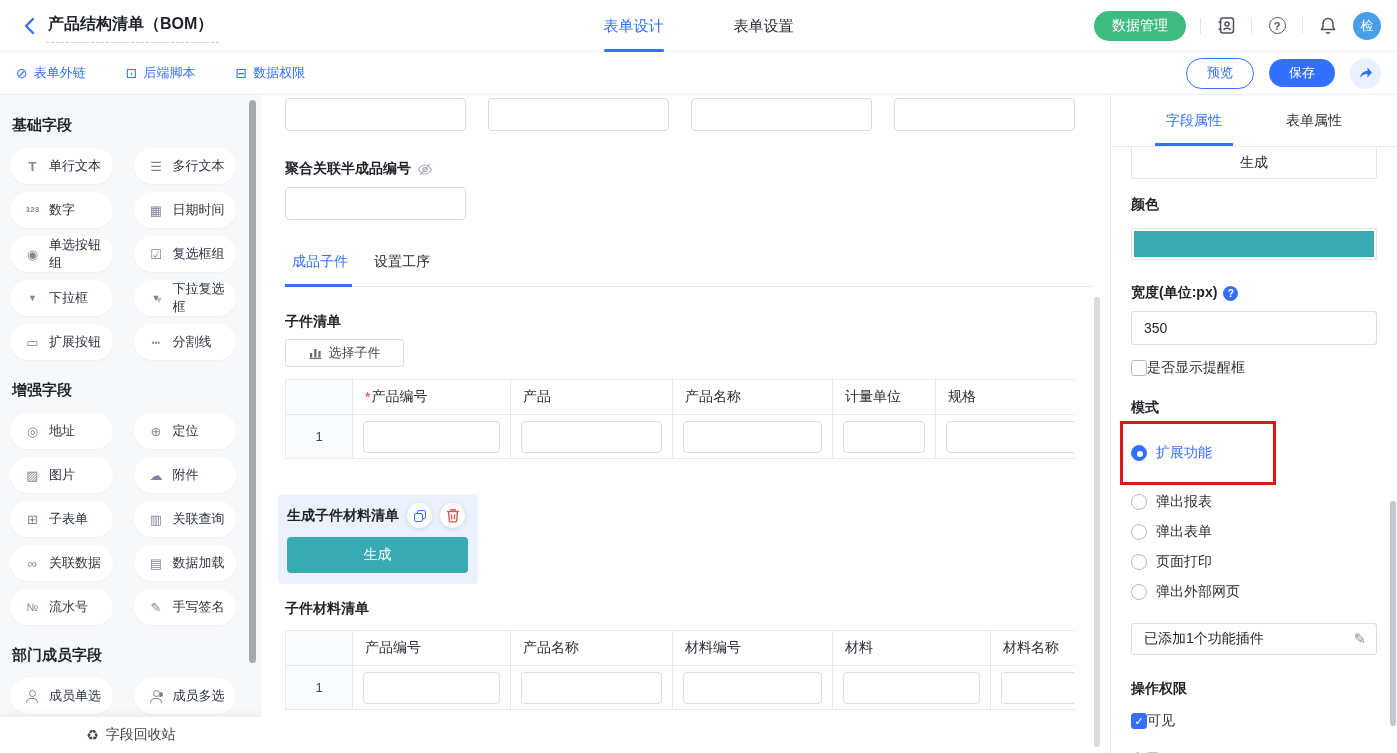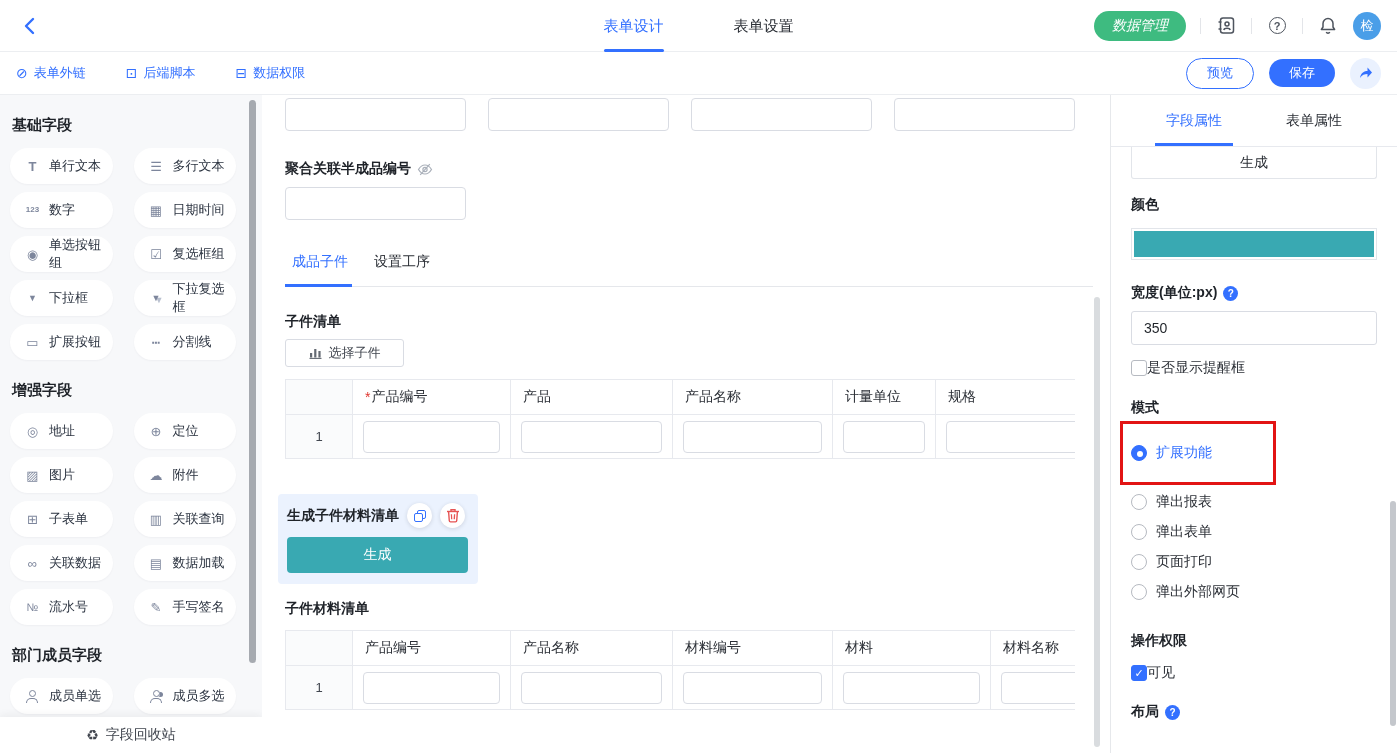--- a/index.html
+++ b/index.html
@@ -8,21 +8,21 @@
 
   
   .top-bar{position:relative;height:52px;border-bottom:1px solid #eceef1;display:flex;align-items:center;padding:0 16px;background:#fff;}
   .back-btn{width:26px;height:26px;display:flex;align-items:center;justify-content:center;cursor:pointer;margin-right:4px;}
   .doc-title{font-size:16px;font-weight:700;color:#1f2329;border-bottom:1px dashed #c8ccd4;padding:0 6px 7px 2px;margin-top:6px;}
   .hdr-tabs{position:absolute;left:50%;top:0;transform:translateX(-50%);height:52px;display:flex;gap:70px;}
   .hdr-tab{position:relative;display:flex;align-items:center;font-size:15px;color:#2b2f36;cursor:pointer;}
   .hdr-tab.active{color:#3370ff;}
   .hdr-tab.active::after{content:"";position:absolute;left:0;right:0;bottom:0;height:3px;background:#3370ff;border-radius:2px;}
   .hdr-right{margin-left:auto;display:flex;align-items:center;gap:14px;}
-  .btn-green{height:30px;padding:0 18px;border-radius:16px;background:#3ebb80;color:#fff;font-size:14px;border:none;display:flex;align-items:center;cursor:pointer;font-style:italic;}
+  .btn-green{height:30px;padding:0 18px;border-radius:16px;background:#3ebb80;color:#fff;font-size:14px;border:none;display:flex;align-items:center;cursor:pointer;}
   .vsep{width:1px;height:16px;background:#e3e5e9;}
   .hdr-icon{width:22px;height:22px;display:flex;align-items:center;justify-content:center;cursor:pointer;color:#4e545e;}
   .help-ring{width:17px;height:17px;border:1.5px solid #4e545e;border-radius:50%;font-size:11px;font-weight:700;display:flex;align-items:center;justify-content:center;color:#4e545e;}
   .avatar{width:28px;height:28px;border-radius:50%;background:#4a9ee8;color:#fff;font-size:13px;display:flex;align-items:center;justify-content:center;cursor:pointer;}
 
   
   .sub-bar{height:43px;border-bottom:1px solid #eceef1;display:flex;align-items:center;padding:0 16px;background:#fff;}
   .tool-link{display:flex;align-items:center;gap:6px;color:#3370ff;font-size:13px;cursor:pointer;margin-right:40px;}
   .tool-link .glyph{font-size:14px;line-height:1;}
   .sub-right{margin-left:auto;display:flex;align-items:center;gap:15px;}
@@ -132,20 +132,21 @@
 <body>
 
 <div class="app">
 
   <div class="top-bar">
     <span class="back-btn">
       <svg width="13" height="18" viewBox="0 0 13 18">
           <polyline points="10,2 3,9 10,16" fill="none" stroke="#3370ff" stroke-width="2.4" stroke-linecap="round" stroke-linejoin="round"></polyline>
         </svg>
     </span>
+    <span class="doc-title">产品结构清单（BOM）</span>
 
     <div class="hdr-tabs">
       <div class="hdr-tab active">表单设计</div>
       <div class="hdr-tab">表单设置</div>
     </div>
 
     <div class="hdr-right">
       <button class="btn-green">数据管理</button>
       <span class="vsep"></span>
       <span class="hdr-icon">
@@ -467,20 +468,24 @@
         </div>
         <div class="radio-row">
           <span class="radio"></span>
           <span>页面打印</span>
         </div>
         <div class="radio-row">
           <span class="radio"></span>
           <span>弹出外部网页</span>
         </div>
 
+        <div class="plugin-box">
+          <span>已添加1个功能插件</span>
+          <span class="pencil">✎</span>
+        </div>
 
         <div class="plabel mt25">操作权限</div>
         <div class="chk-row">
           <span class="chk on">✓</span>
           <span>可见</span>
         </div>
 
         <div class="plabel mt21">
           <span>布局</span>
           <span class="help-dot">?</span>

